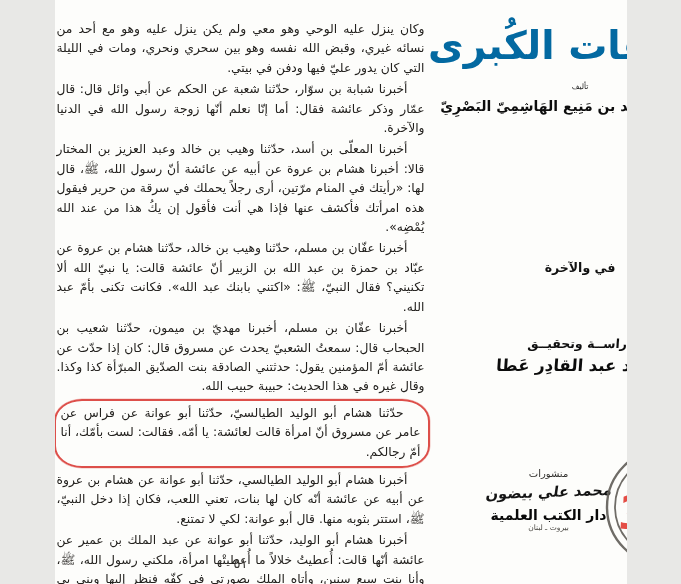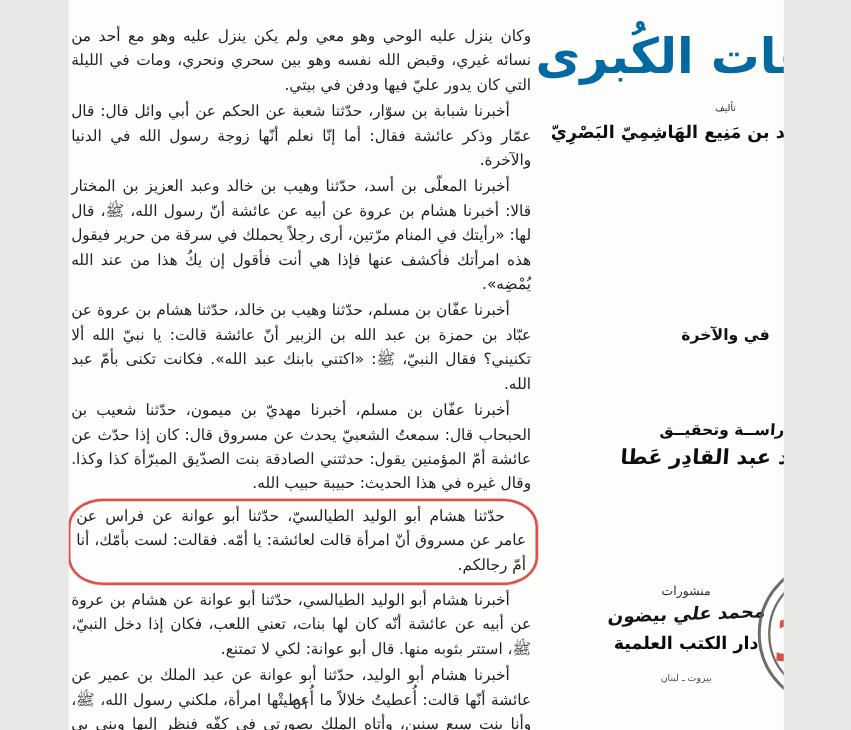--- a/index.html
+++ b/index.html
@@ -148,21 +148,21 @@
     z-index: 1;
   }
   .publisher-label { font-size: 10px; color: #33312e; margin-bottom: 5px; }
   .publisher-signature {
     font-size: 14.5px;
     font-weight: bold;
     color: #141414;
     transform: skewX(-10deg) rotate(-2deg);
     margin-bottom: 7px;
   }
-  .publisher-house { font-size: 14px; font-weight: bold; color: #080808; margin-bottom: 15px; }
+  .publisher-house { font-size: 14px; font-weight: bold; color: #080808; margin-bottom: 0; }
   .publisher-city { font-size: 7.5px; color: #4a4843; }
 
   
   .stamp {
     position: absolute;
     left: 522px;
     top: 419px;
     z-index: 2;
     opacity: 0.9;
   }

